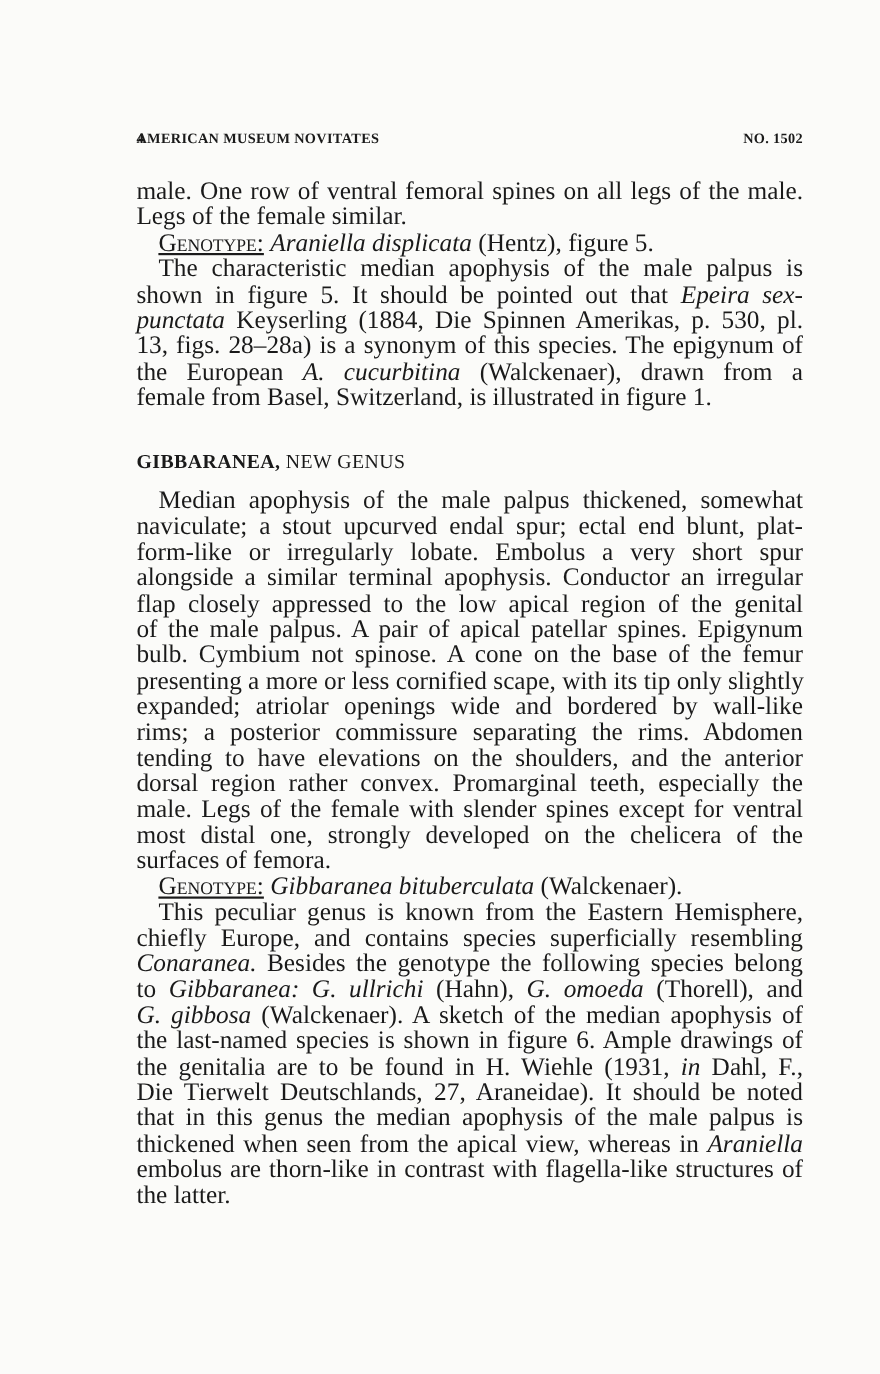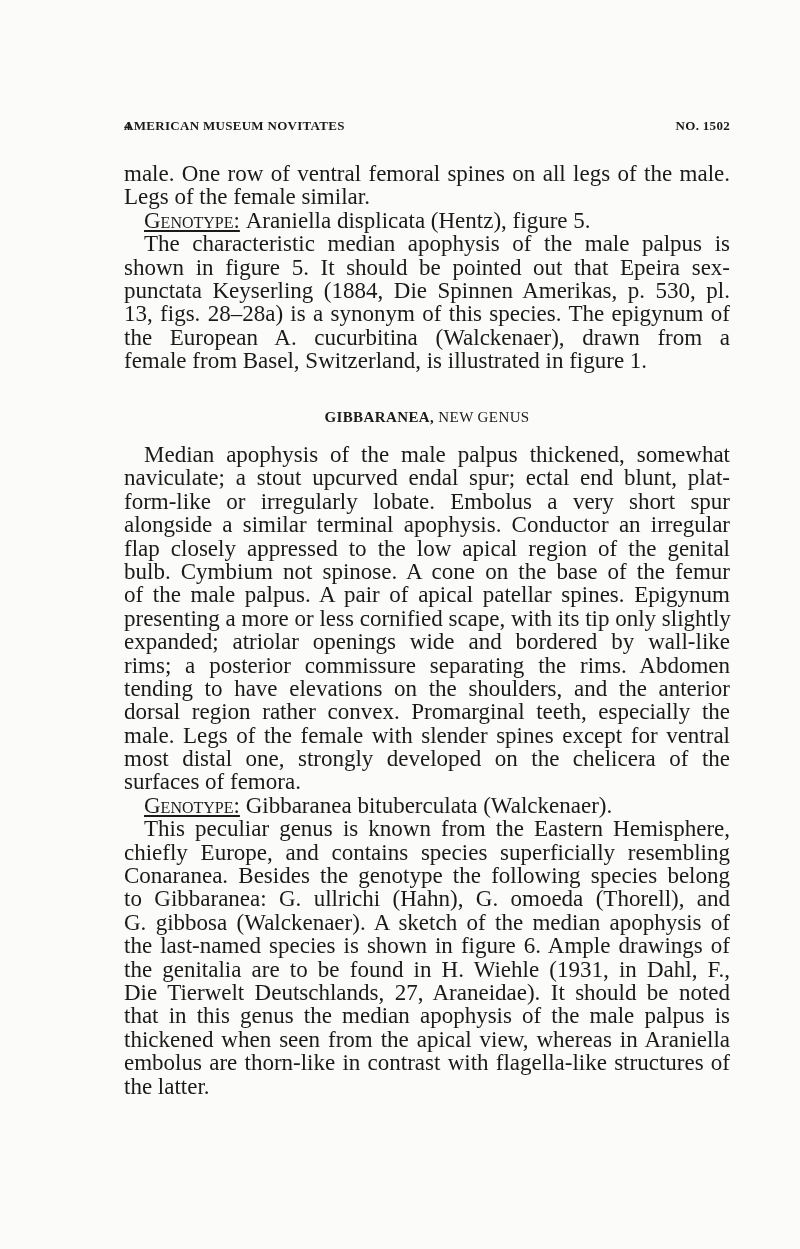--- a/index.html
+++ b/index.html
@@ -12,22 +12,22 @@
     font-size: 13px; font-weight: bold; letter-spacing: 0.3px;
   }
   .header .pnum { position: absolute; left: 0; top: 0; }
   .header .journal { position: absolute; left: 0; right: 0; top: 0; text-align: left; }
   .header .issue { position: absolute; right: 0; top: 0; }
   .body { position: absolute; left: 124px; width: 606px; font-size: 23px; }
   .line { height: 23.4px; line-height: 23.4px; white-space: nowrap; text-align: justify; text-align-last: justify; }
   .line.last { text-align-last: left; }
   .line.indent { padding-left: 20px; }
   .sc { font-variant: small-caps; text-decoration: underline; }
-  .it { }
-  .heading { position: absolute; top: 409px; left: 124px; width: 606px; text-align: center; font-size: 15px; letter-spacing: 0.4px; }
+  .it { font-style: italic; }
+  .heading { position: absolute; top: 409px; left: 124px; width: 606px; text-align: left; font-size: 18px; letter-spacing: 0.4px; }
   .heading b { font-weight: bold; }
 </style>
 </head>
 <body>
 
 <div class="header">
   <span class="pnum">4</span>
   <span class="journal">AMERICAN MUSEUM NOVITATES</span>
   <span class="issue">NO. 1502</span>
 </div>
@@ -49,22 +49,22 @@
 <div class="heading">
   <b>GIBBARANEA,</b><span> NEW GENUS</span>
 </div>
 
 <div class="body" style="top:443px;">
   <div class="line indent">Median apophysis of the male palpus thickened, somewhat</div>
   <div class="line">naviculate; a stout upcurved endal spur; ectal end blunt, plat-</div>
   <div class="line">form-like or irregularly lobate. Embolus a very short spur</div>
   <div class="line">alongside a similar terminal apophysis. Conductor an irregular</div>
   <div class="line">flap closely appressed to the low apical region of the genital</div>
+  <div class="line">of the male palpus. A pair of apical patellar spines. Epigynum</div>
   <div class="line">bulb. Cymbium not spinose. A cone on the base of the femur</div>
-  <div class="line">of the male palpus. A pair of apical patellar spines. Epigynum</div>
   <div class="line">presenting a more or less cornified scape, with its tip only slightly</div>
   <div class="line">expanded; atriolar openings wide and bordered by wall-like</div>
   <div class="line">rims; a posterior commissure separating the rims. Abdomen</div>
   <div class="line">tending to have elevations on the shoulders, and the anterior</div>
   <div class="line">dorsal region rather convex. Promarginal teeth, especially the</div>
   <div class="line">male. Legs of the female with slender spines except for ventral</div>
   <div class="line">most distal one, strongly developed on the chelicera of the</div>
   <div class="line last">surfaces of femora.</div>
   <div class="line indent last">
     <span class="sc">Genotype:</span>&nbsp;<span class="it">Gibbaranea bituberculata</span><span> (Walckenaer).</span>

